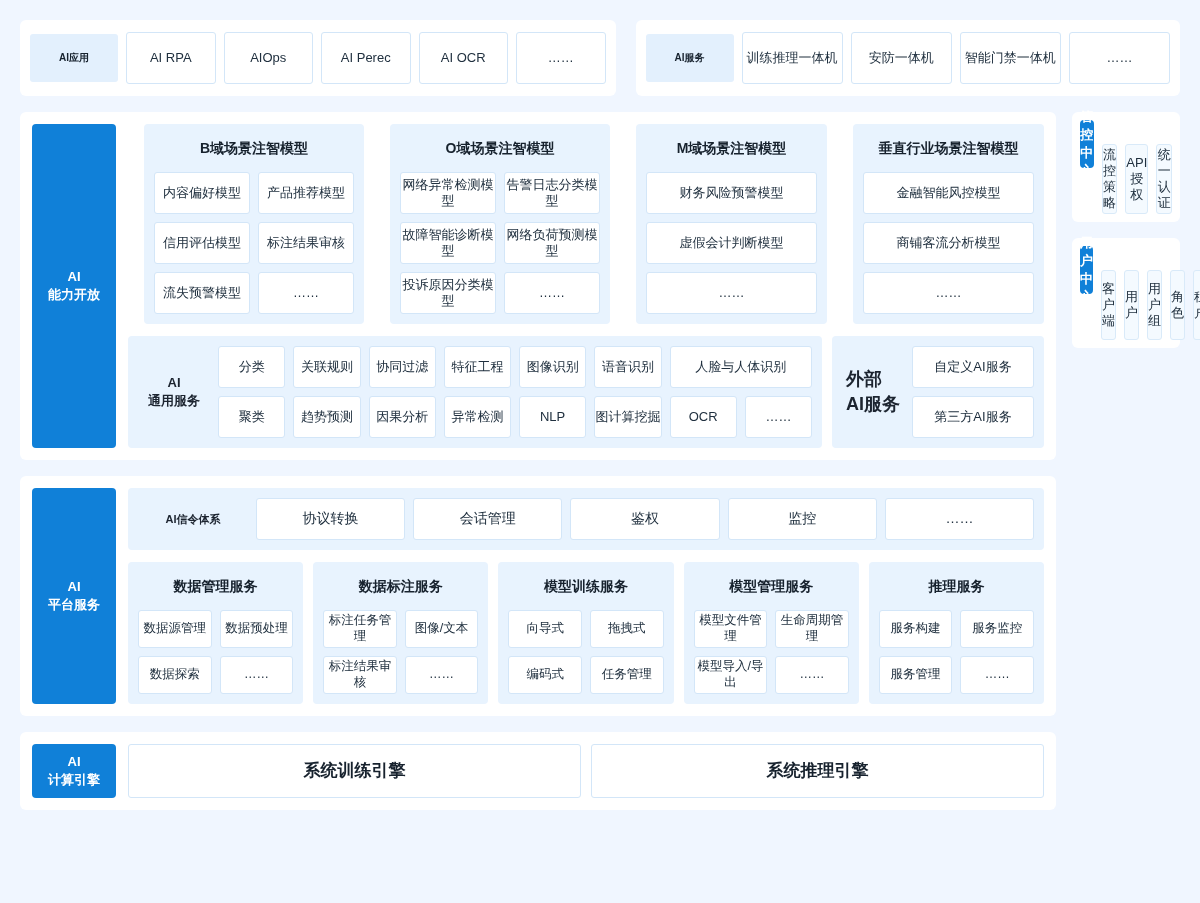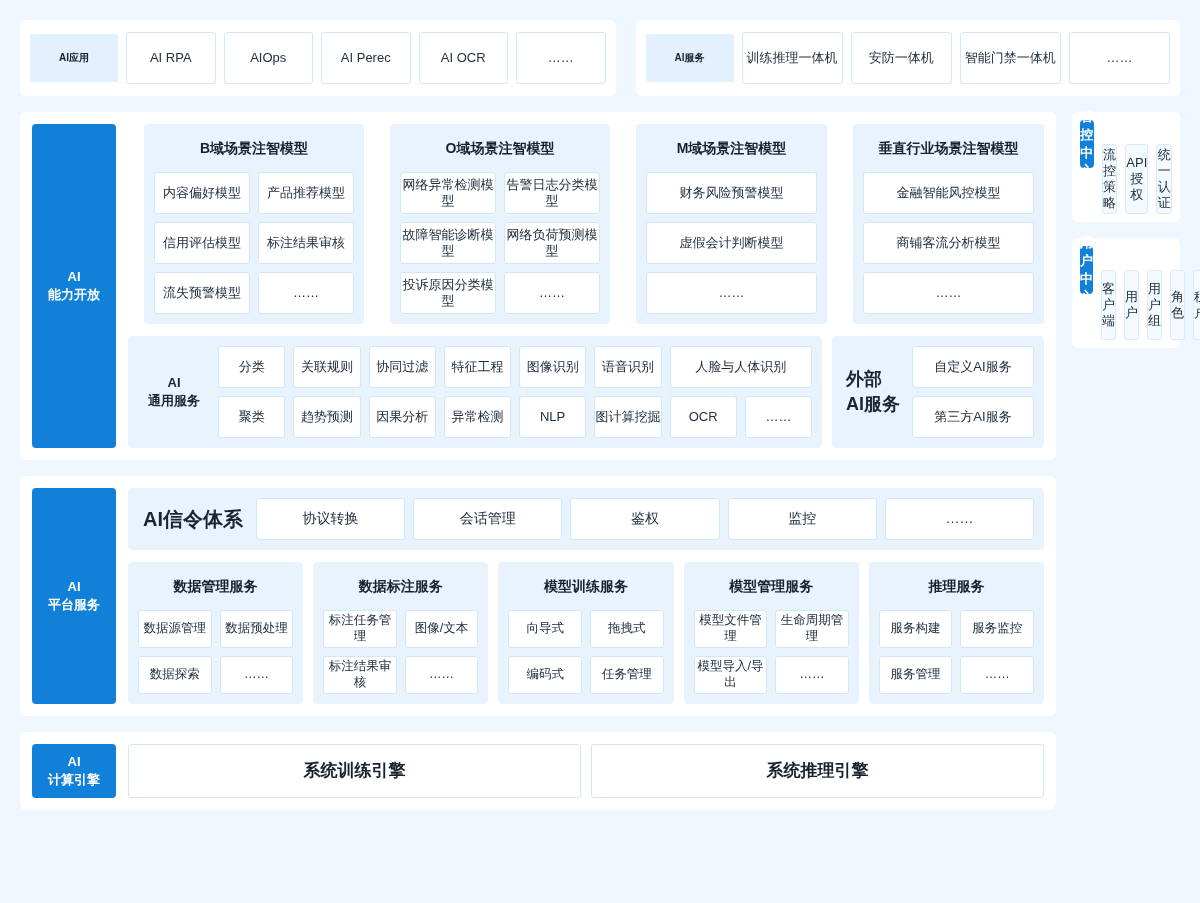--- a/index.html
+++ b/index.html
@@ -224,21 +224,21 @@
     display: flex;
     gap: 8px;
     box-sizing: border-box;
   }
   .sig-label {
     width: 110px;
     min-width: 110px;
     display: flex;
     align-items: center;
     justify-content: center;
-    font-size: 20px;
+    font-size: 11px;
     font-weight: bold;
   }
   .sig-grid {
     flex: 1;
     display: grid;
     grid-template-columns: repeat(5, 1fr);
     gap: 8px;
   }
   .sig-grid .cell { height: 42px; font-size: 14px; }
 

